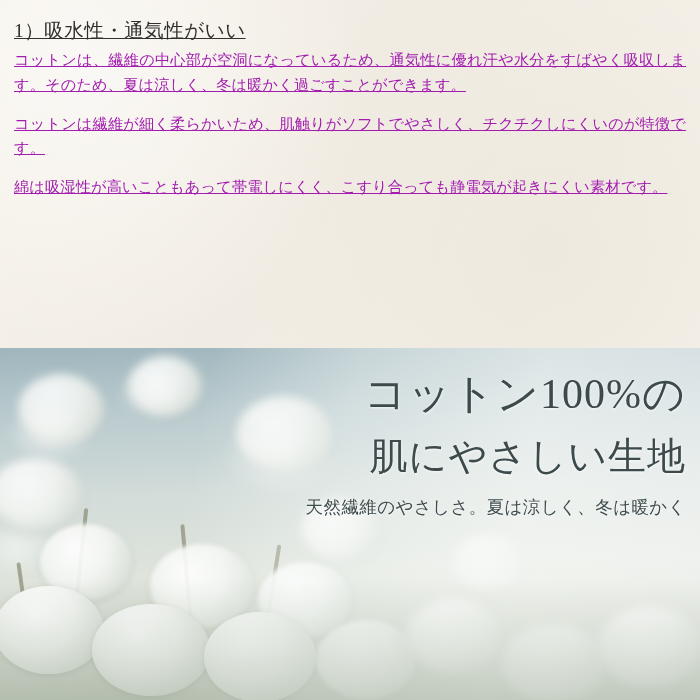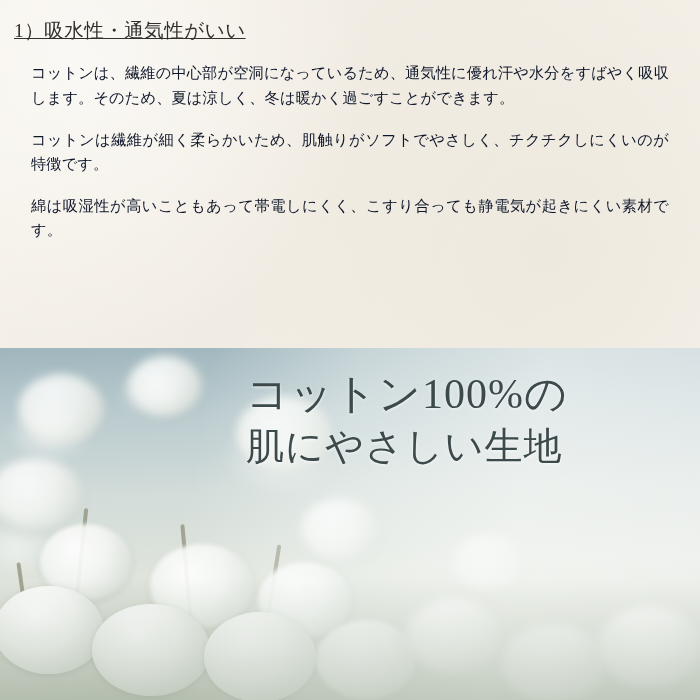--- a/index.html
+++ b/index.html
@@ -49,24 +49,25 @@
     line-height: 1.35;
     color: #32302c;
     letter-spacing: 0.5px;
     margin: 0 0 4px 0;
     font-weight: normal;
     text-decoration: underline;
   }
   .block-body {
     font-size: 15.2px;
     line-height: 1.62;
-    color: #0f172a;
+    color: #a21caf;
     letter-spacing: 0.15px;
-    margin: 17px;
+    margin: 0;
     text-align: justify;
+    text-decoration: underline;
   }
 
   
   .hero {
     position: absolute;
     left: 0;
     top: 348px;
     width: 700px;
     height: 352px;
     overflow: hidden;
@@ -119,36 +120,36 @@
     height: 120px;
     background: linear-gradient(to bottom, rgba(186,196,180,0) 0%, rgba(176,188,172,0.35) 60%, rgba(168,180,164,0.55) 100%);
     pointer-events: none;
   }
 
   .hero-copy {
     position: absolute;
     right: 14px;
     top: 22px;
     width: 440px;
-    text-align: left;
+    text-align: right;
     color: #3b4a4e;
   }
   .hero-line1 {
     font-size: 42px;
     line-height: 1.16;
     letter-spacing: 1px;
     margin: 0;
     color: #3c4a4c;
     text-shadow: 0 1px 3px rgba(255,255,255,0.75);
   }
   .hero-line2 {
     font-size: 38px;
     line-height: 1.25;
     letter-spacing: 1px;
-    margin: 4px 0 0 0;
+    margin: 14px 0 0 0;
     color: #3c4a4c;
     text-shadow: 0 1px 3px rgba(255,255,255,0.75);
   }
   .hero-sub {
     font-size: 17.5px;
     line-height: 1.5;
     letter-spacing: 0.4px;
     margin: 14px 0 0 0;
     color: #3f4c4e;
     text-shadow: 0 1px 2px rgba(255,255,255,0.7);
@@ -202,16 +203,17 @@
     <div class="boll softer" style="left:502px; top:276px; width:104px; height:80px;"></div>
     <div class="boll softer" style="left:598px; top:258px; width:104px; height:82px;"></div>
     <div class="boll softer" style="left:452px; top:186px; width:74px;  height:58px; opacity:.6;"></div>
 
     <div class="hero-veil"></div>
     <div class="hero-bottom-shade"></div>
 
     <div class="hero-copy">
       <div class="hero-line1">コットン100%の</div>
       <div class="hero-line2">肌にやさしい生地</div>
+      <div class="hero-sub">天然繊維のやさしさ。夏は涼しく、冬は暖かく</div>
     </div>
   </section>
 
 </div>
 
 </body></html>

